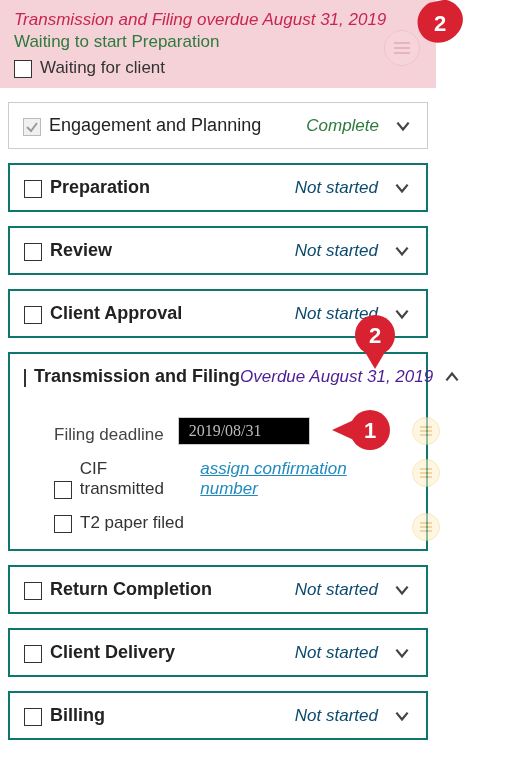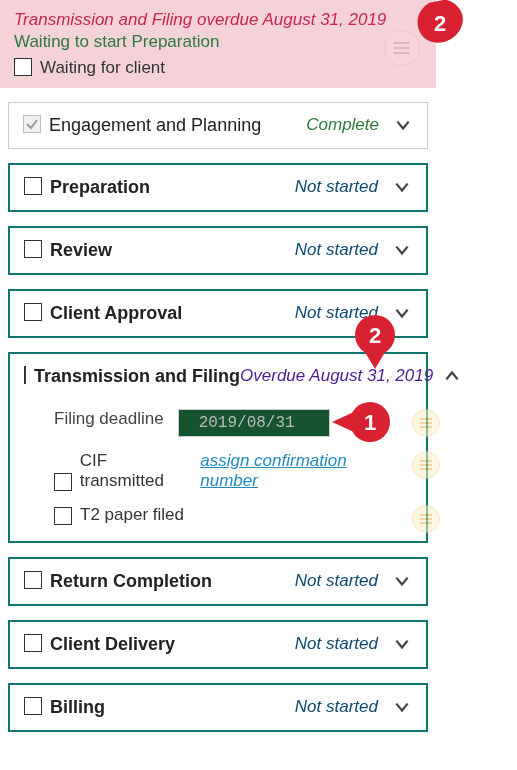--- a/index.html
+++ b/index.html
@@ -1,39 +1,39 @@
 <!DOCTYPE html>
 <html><head>
 <meta charset="utf-8">
 <style>
   html,body{margin:0;padding:0;font-family:"Segoe UI",Arial,sans-serif;font-size:16px;color:#333;background:#fff}
   .container{width:436px;box-sizing:border-box;padding:0 8px 20px 8px}
   .alert{background:#f5d2d8;padding:10px 14px 10px 14px;margin:0 -8px 8px -8px;position:relative}
   .alert-line1{font-style:italic;color:#c7254e;font-size:17px}
   .alert-line2{color:#2d7a3c;font-size:17px;margin-top:2px}
-  .alert-check{display:flex;align-items:flex-start;margin-top:6px;font-size:17px;color:#333}
+  .alert-check{display:flex;align-items:flex-end;margin-top:6px;font-size:17px;color:#333}
   .checkbox{display:inline-block;width:18px;height:18px;border:1px solid #333;box-sizing:border-box;margin-right:8px;background:#fff;position:relative}
   .checkbox.greyed{background:#f0f0f0;border-color:#bbb}
   .checkbox.greyed.checked svg{stroke:#9a9a9a}
   .checkbox svg{position:absolute;top:0;left:0;width:16px;height:16px}
   .section{border:2px solid #0f766e;margin-top:14px;background:#fff}
   .section.light{border:1px solid #ccc}
-  .sec-header{display:flex;align-items:flex-start;padding:12px 14px;cursor:pointer}
+  .sec-header{display:flex;align-items:flex-end;padding:12px 14px;cursor:pointer}
   .sec-title{font-weight:600;font-size:18px;color:#222;flex:0 0 auto}
   .sec-title.light{font-weight:400}
   .spacer{flex:1 1 auto}
   .status{font-style:italic;font-size:17px;margin-right:14px;white-space:nowrap}
   .status.complete{color:#2d7a3c}
   .status.notstarted{color:#0c4a6e}
   .status.overdue{color:#4c1d95}
   .chev{width:20px;height:20px;display:flex;align-items:center;justify-content:center;color:#444}
   .sec-body{padding:4px 20px 16px 44px}
-  .body-row{display:flex;align-items:flex-start;margin-top:6px;position:relative}
+  .body-row{display:flex;align-items:flex-end;margin-top:14px;position:relative}
   .field-label{font-size:17px;color:#444;margin-right:14px}
-  .date-input{border:1px solid #ccc;background:#14532d;color:#bbb;font-size:16px;padding:4px 20px;width:110px;font-family:Liberation Mono, monospace}
+  .date-input{border:1px solid #ccc;background:#000000;color:#bbb;font-size:16px;padding:4px 10px;width:110px;font-family:Liberation Serif, serif}
   .ck-row{display:flex;align-items:flex-end;margin-top:14px;font-size:17px;color:#333;position:relative}
   .link{color:#1f8abf;font-style:italic;text-decoration:underline;cursor:pointer;margin-left:6px}
   .memo{position:absolute;right:-34px;top:0;width:26px;height:26px;border-radius:50%;background:#fff0cc;border:1px solid #f0d48a;opacity:.55;display:flex;align-items:center;justify-content:center}
   .memo span{width:12px;height:2px;background:#e0b85e;box-shadow:0 4px 0 #e0b85e,0 -4px 0 #e0b85e}
   .alert-memo{position:absolute;right:16px;top:30px;width:34px;height:34px;border-radius:50%;background:#f7d6dc;border:1px solid #e9b9c3;opacity:.55;display:flex;align-items:center;justify-content:center}
   .alert-memo span{width:16px;height:2px;background:#d99fab;box-shadow:0 5px 0 #d99fab,0 -5px 0 #d99fab}
   .callout{position:absolute;pointer-events:none;z-index:10}
   .callout svg{display:block}
   .callout text{font-size:22px;font-weight:bold;fill:#fff;font-family:Arial,sans-serif}
 </style>

